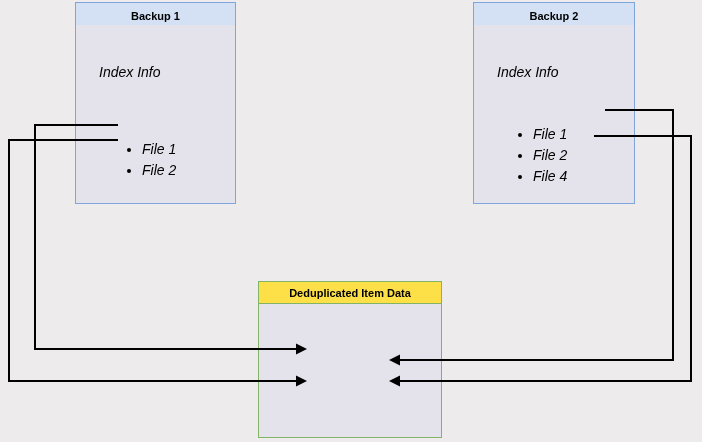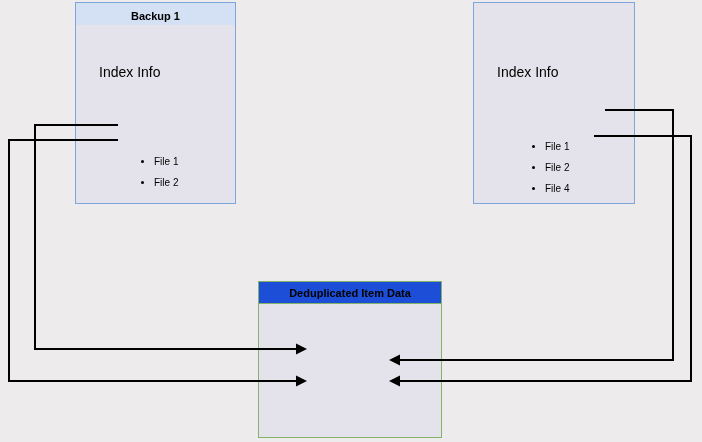--- a/index.html
+++ b/index.html
@@ -17,43 +17,44 @@
   .node .hdr{
     position:absolute;left:0;top:0;width:100%;
     box-sizing:border-box;
     font-size:11px;font-weight:bold;color:#000;
     text-align:center;
     display:flex;align-items:center;justify-content:center;
   }
   .node .body{
     position:absolute;left:0;width:100%;
     box-sizing:border-box;
+    font-style:italic;
   }
 
   
   .backup{border:1.5px solid #7ea6dc;background:#e4e3eb;}
   .backup .hdr{height:26px;background:#d4e1f5;border-bottom:1.5px solid #7ea6dc;}
   .backup .body{top:22px;bottom:0;height:calc(100% - 22px);background:#e4e3eb;}
 
   
   .dedup{border:1.5px solid #82b366;background:#e4e3eb;}
-  .dedup .hdr{height:22px;background:#1d4ed8;border-bottom:1.5px solid #82b366;}
+  .dedup .hdr{height:22px;background:#fde047;border-bottom:1.5px solid #82b366;}
   .dedup .body{top:22px;bottom:0;height:calc(100% - 22px);background:#e4e3eb;}
 
   .index-label{
     position:absolute;
     font-size:14px;color:#000;
     white-space:nowrap;
   }
 
   ul.filelist{
     position:absolute;
-    margin:16px;padding:0 0 0 14px;
+    margin:4px;padding:0 0 0 14px;
     list-style:disc;
-    font-size:10px;color:#000;
+    font-size:14px;color:#000;
   }
   ul.filelist li{
     line-height:21px;
     white-space:nowrap;
   }
 
   svg#wires{position:absolute;left:0;top:0;width:702px;height:442px;overflow:visible;pointer-events:none;}
   svg#wires path{fill:none;stroke:#000;stroke-width:2;}
   svg#wires polygon{fill:#000;stroke:none;}
 </style>
@@ -67,20 +68,21 @@
     <div class="body">
       <div class="index-label" style="left:23px;top:39px;">Index Info</div>
       <ul class="filelist" style="left:48px;top:110px;">
         <li>File 1</li>
         <li>File 2</li>
       </ul>
     </div>
   </div>
 
   <div class="node backup" style="left:473px;top:2px;width:162px;height:202px;">
+    <div class="hdr">Backup 2</div>
     <div class="body">
       <div class="index-label" style="left:23px;top:39px;">Index Info</div>
       <ul class="filelist" style="left:41px;top:95px;">
         <li>File 1</li>
         <li>File 2</li>
         <li>File 4</li>
       </ul>
     </div>
   </div>
 

